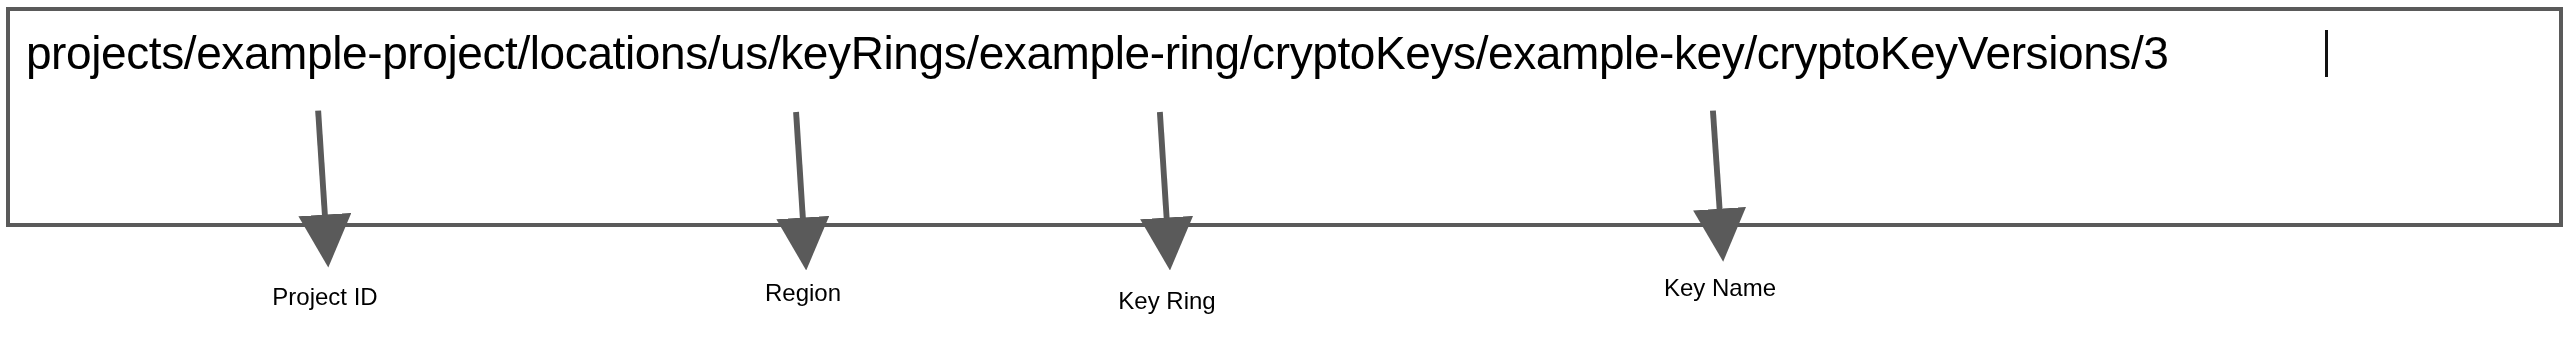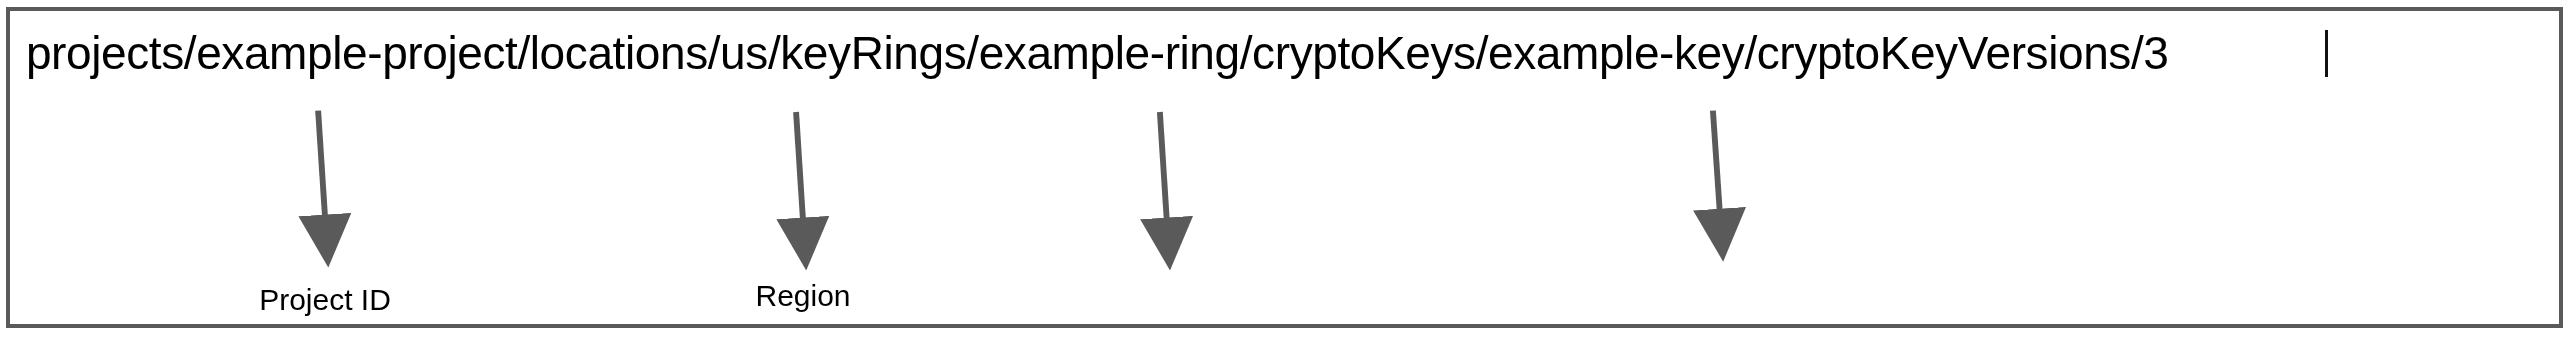--- a/index.html
+++ b/index.html
@@ -14,21 +14,21 @@
     background: #ffffff;
     font-family: "Liberation Sans", sans-serif;
     overflow: hidden;
   }
   
   #frame {
     position: absolute;
     left: 5.9px;
     top: 7.4px;
     width: 2557px;
-    height: 321px;
+    height: 220px;
     box-sizing: border-box;
     border: 4.4px solid #5a5a5a;
     background: #ffffff;
     padding-left: 33px;
   }
   
   #path-text {
     position: absolute;
     left: 16px;
     top: 13.3px;
@@ -53,21 +53,21 @@
     position: absolute;
     left: 0;
     top: 0;
     width: 2576px;
     height: 339px;
     pointer-events: none;
   }
   .callout-label {
     position: absolute;
     font-family: "Liberation Sans", sans-serif;
-    font-size: 30px;
+    font-size: 24px;
     color: #000000;
     white-space: nowrap;
     transform: translateX(-50%);
   }
 </style>
 </head>
 <body>
 
 <div id="page">
 
@@ -85,16 +85,18 @@
     <line x1="432" y1="150" x2="443" y2="320" stroke="#5a5a5a" stroke-width="8" marker-end="url(#ahead)"></line>
     <line x1="1081" y1="152" x2="1092" y2="324" stroke="#5a5a5a" stroke-width="8" marker-end="url(#ahead)"></line>
     <line x1="1575" y1="152" x2="1586" y2="324" stroke="#5a5a5a" stroke-width="8" marker-end="url(#ahead)"></line>
     <line x1="2326" y1="150" x2="2337" y2="312" stroke="#5a5a5a" stroke-width="8" marker-end="url(#ahead)"></line>
   </svg>
 
   <div class="callout-label" style="left:325px; top:283px;">Project ID</div>
 
   <div class="callout-label" style="left:803px; top:279px;">Region</div>
 
+  <div class="callout-label" style="left:1167px; top:287px;">Key Ring</div>
 
+  <div class="callout-label" style="left:1720px; top:274px;">Key Name</div>
 
 </div>
 
 
 </body></html>

